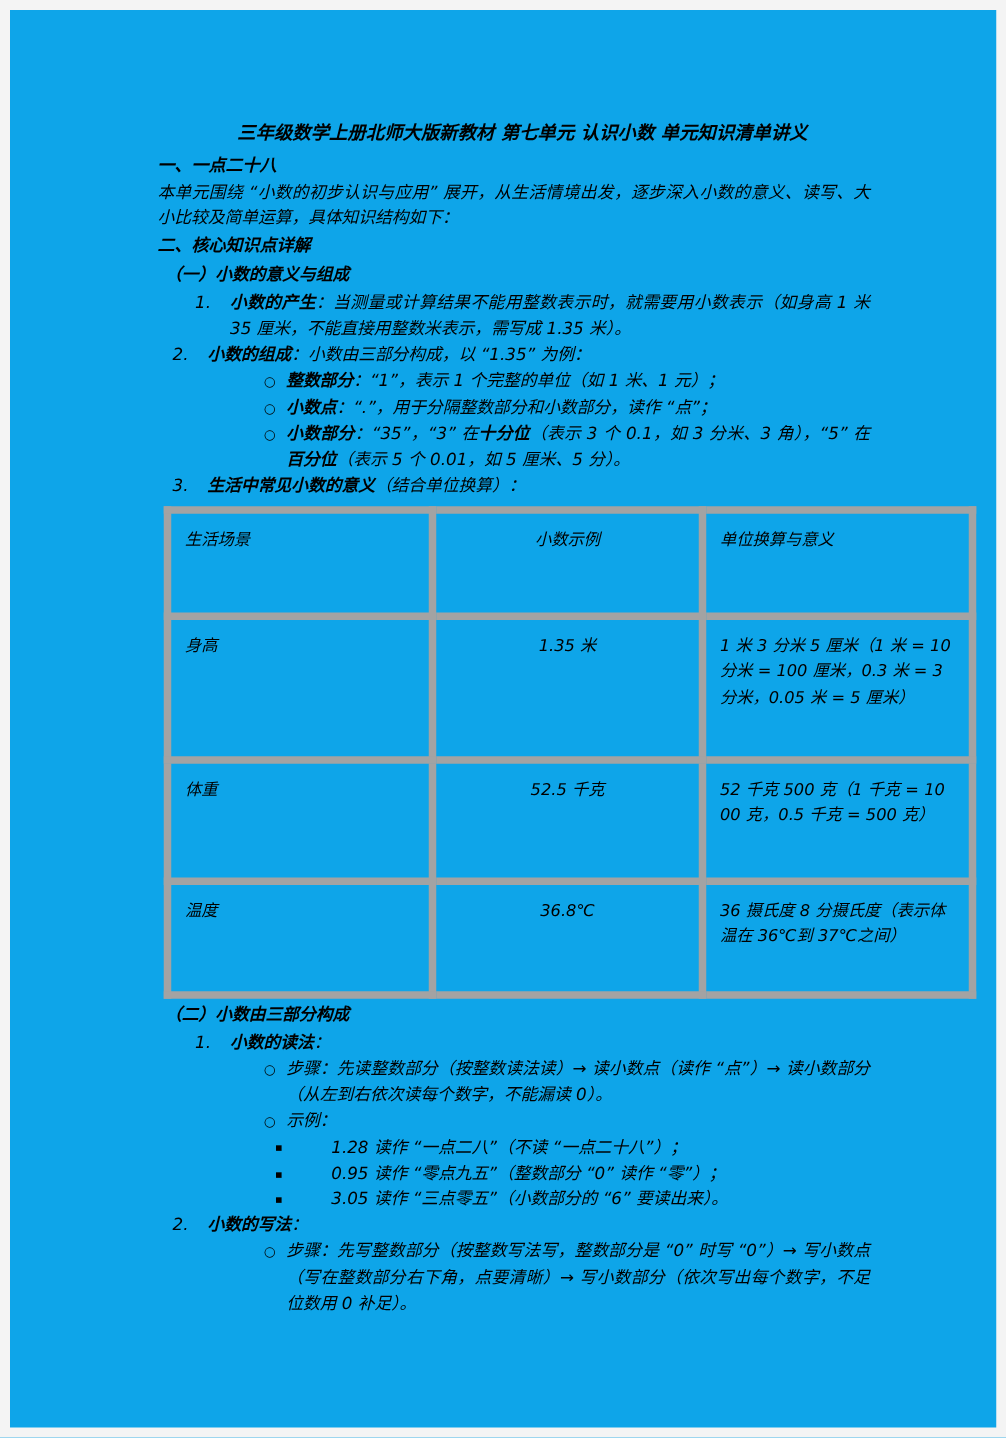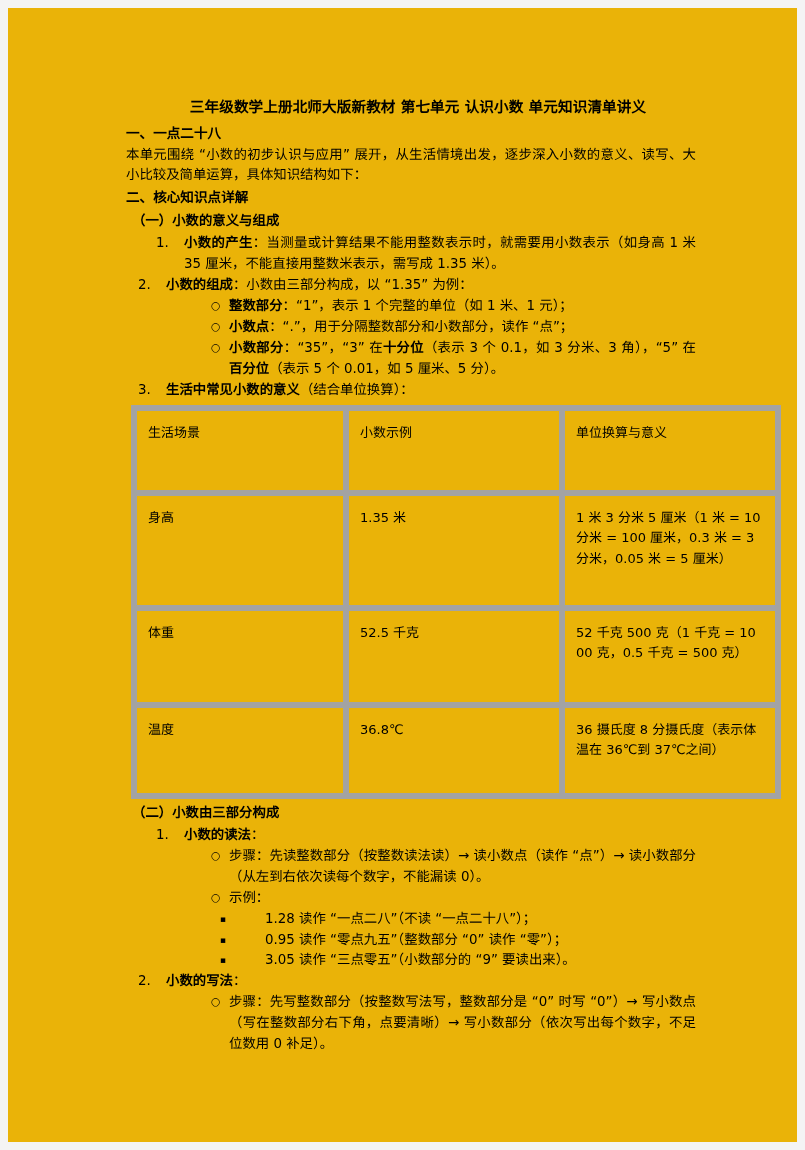--- a/index.html
+++ b/index.html
@@ -17,25 +17,26 @@
   .viewer {
     width: 805px;
     height: 1150px;
     background: #f4f4f4;
     box-sizing: border-box;
     padding: 8px;
   }
   .page {
     width: 789px;
     height: 1134px;
-    background: #eab308;
+    background: #0ea5e9;
     box-sizing: border-box;
     position: relative;
     padding: 0;
     overflow: hidden;
+    font-style: italic;
   }
   .content {
     position: absolute;
     left: 118px;
     top: 88px;
     width: 570px;
   }
 
   
   .doc-title {
@@ -161,21 +162,21 @@
     color: #000;
   }
   table.life td {
     border: 6px solid #a3a3a3;
     vertical-align: top;
     padding: 12px 11px 11px 11px;
     line-height: 1.6;
     word-break: break-all;
   }
   table.life td.c1 { width: 184px; }
-  table.life td.c2 { width: 188px; }
+  table.life td.c2 { width: 188px; text-align: center; }
   table.life td.c3 { width: 188px; }
   table.life tr.hdr td { height: 56px; }
   table.life tr.r1 td { height: 62px; }
   table.life tr.r2 td { height: 86px; }
   table.life tr.r3 td { height: 68px; }
   table.life tr.r4 td { height: 62px; }
 </style>
 </head>
 <body>
 
@@ -263,21 +264,21 @@
       </ul>
 
       <ul class="ul3">
         <li>
           <span class="mk">▪</span><span>1.28 读作 “一点二八”（不读 “一点二十八”）；</span>
         </li>
         <li>
           <span class="mk">▪</span><span>0.95 读作 “零点九五”（整数部分 “0” 读作 “零”）；</span>
         </li>
         <li>
-          <span class="mk">▪</span><span>3.05 读作 “三点零五”（小数部分的 “9” 要读出来）。</span>
+          <span class="mk">▪</span><span>3.05 读作 “三点零五”（小数部分的 “6” 要读出来）。</span>
         </li>
       </ul>
 
       <ul class="ol1">
         <li class="ind-b">
           <span class="num">2.</span><b>小数的写法</b><span>：</span>
         </li>
       </ul>
 
       <ul class="ul2">

